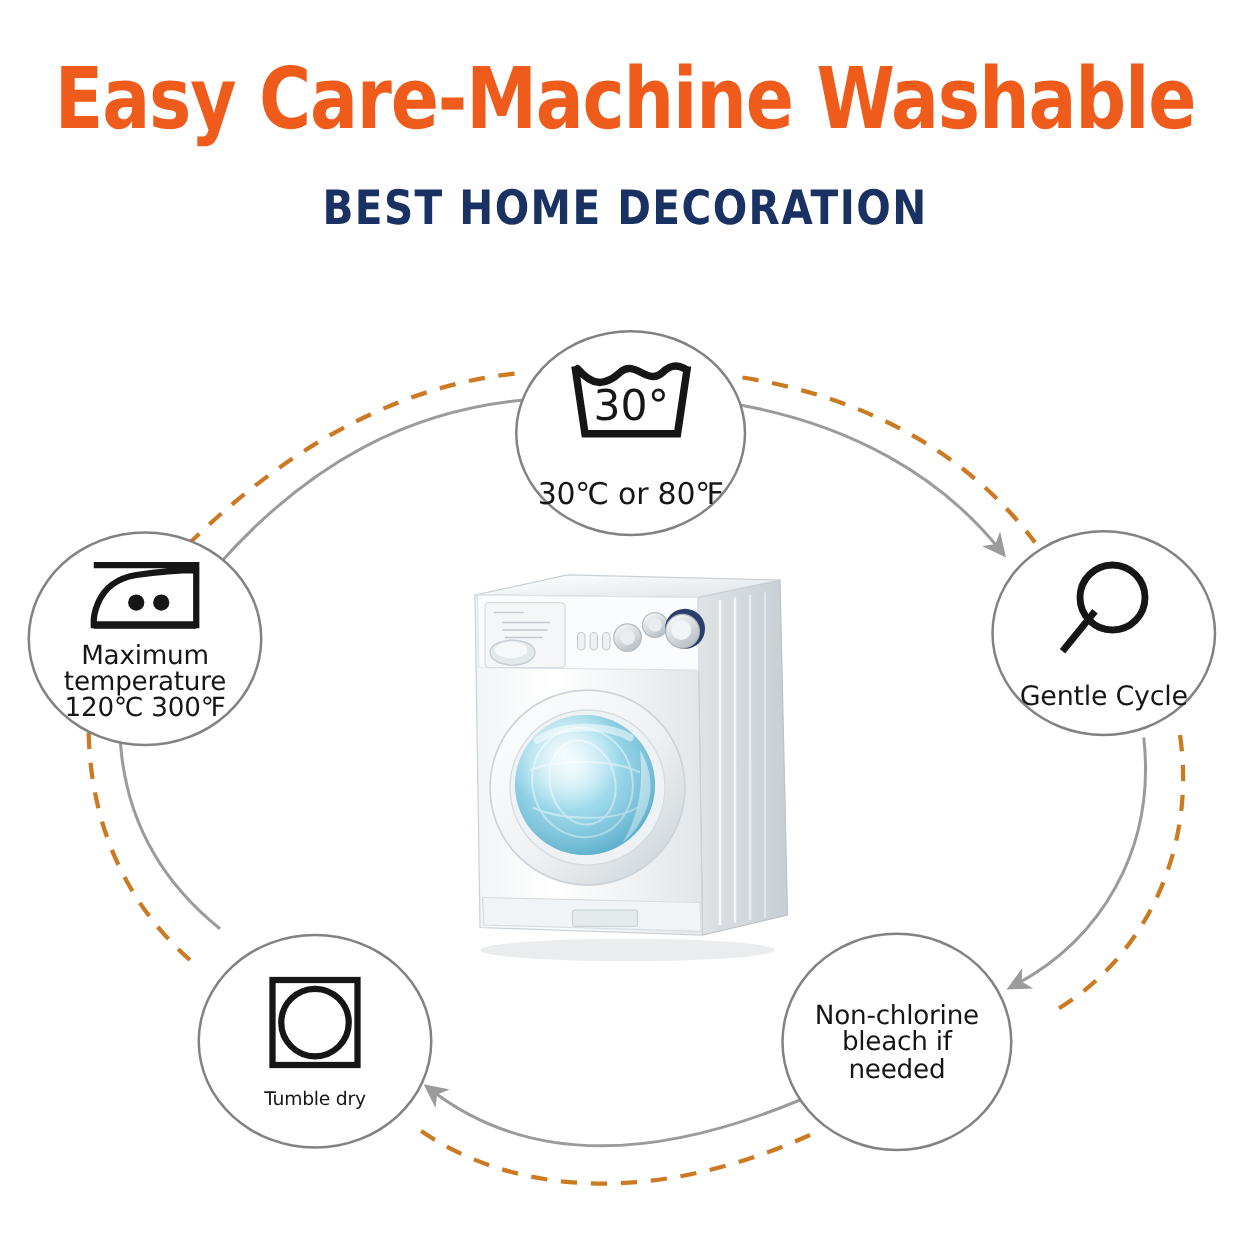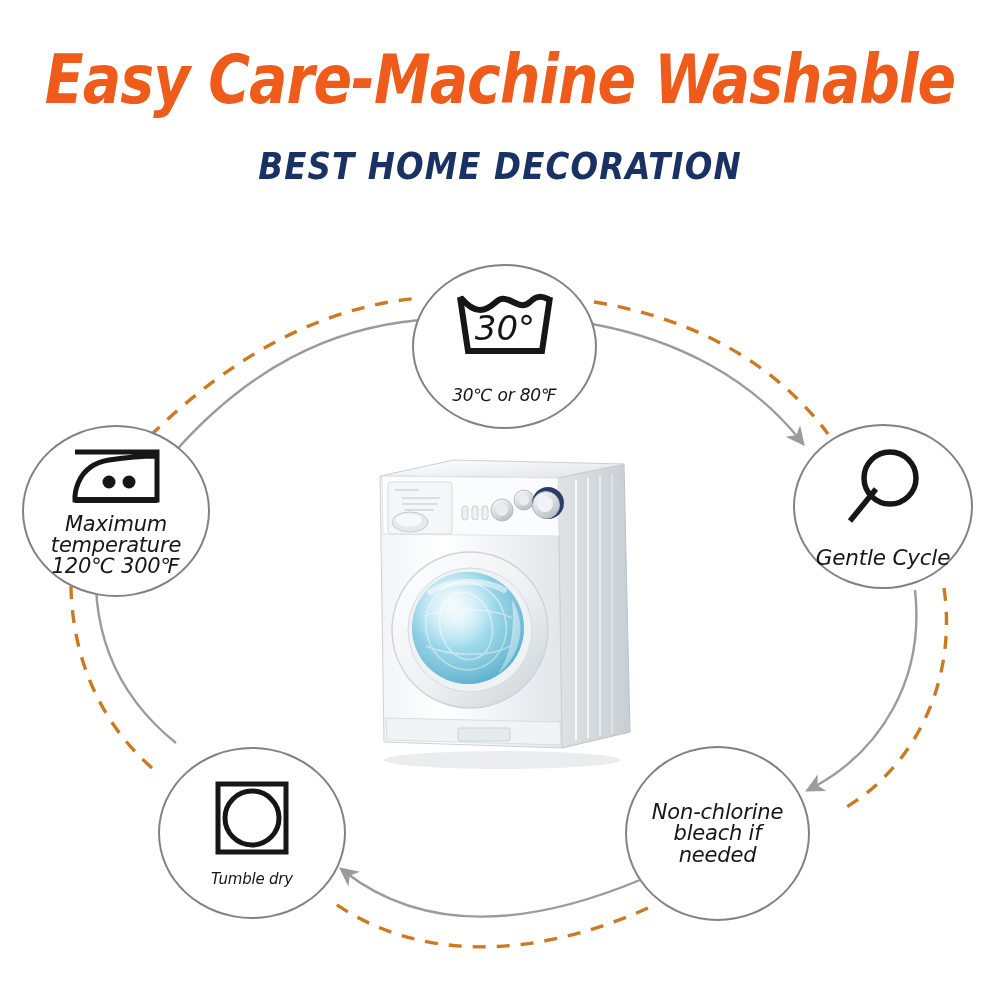--- a/index.html
+++ b/index.html
@@ -1,21 +1,21 @@
 <!DOCTYPE html>
 <html><head>
 <meta charset="utf-8">
 <style>
   html,body{margin:0;padding:0;background:#ffffff;}
   body{
     width:1000px;height:1000px;overflow:hidden;
     font-family:"DejaVu Sans","Liberation Sans",sans-serif;
     position:relative;
   }
-  #root{position:absolute;inset:0;background:#ffffff;font-style:italic;}
+  #root{position:absolute;inset:0;background:#ffffff;}
 
   
   .header{position:absolute;left:0;top:0;width:1000px;text-align:center;}
   .title{
     font-family:"DejaVu Sans Condensed","Liberation Sans",sans-serif;
     font-size:68px;line-height:1;font-weight:700;
     color:#ee5b1a;letter-spacing:-1px;
     margin:0;padding-top:46px;
     transform:scaleX(0.93);
   }
@@ -41,21 +41,21 @@
     display:flex;flex-direction:column;align-items:center;justify-content:center;
     text-align:center;color:#161616;
   }
   .node .glyph{display:block;}
   .node .lbl{
     font-size:21px;line-height:1.02;letter-spacing:-0.2px;white-space:pre-line;
     margin-top:3px;
   }
 
   #node-wash      {left:412px;top:24px; width:185px;height:165px;}
-  #node-wash .lbl {font-size:17px;margin-top:22px;}
+  #node-wash .lbl {font-size:24px;margin-top:22px;}
 
   #node-gentle    {left:793px;top:184px;width:180px;height:165px;}
   #node-gentle .lbl{font-size:21.5px;margin-top:8px;}
 
   #node-bleach    {left:625px;top:506px;width:185px;height:175px;}
   #node-bleach .lbl{font-size:21px;margin-top:1px;}
 
   #node-tumble    {left:158px;top:507px;width:188px;height:172px;}
   #node-tumble .lbl{font-size:15px;margin-top:8px;}
 

